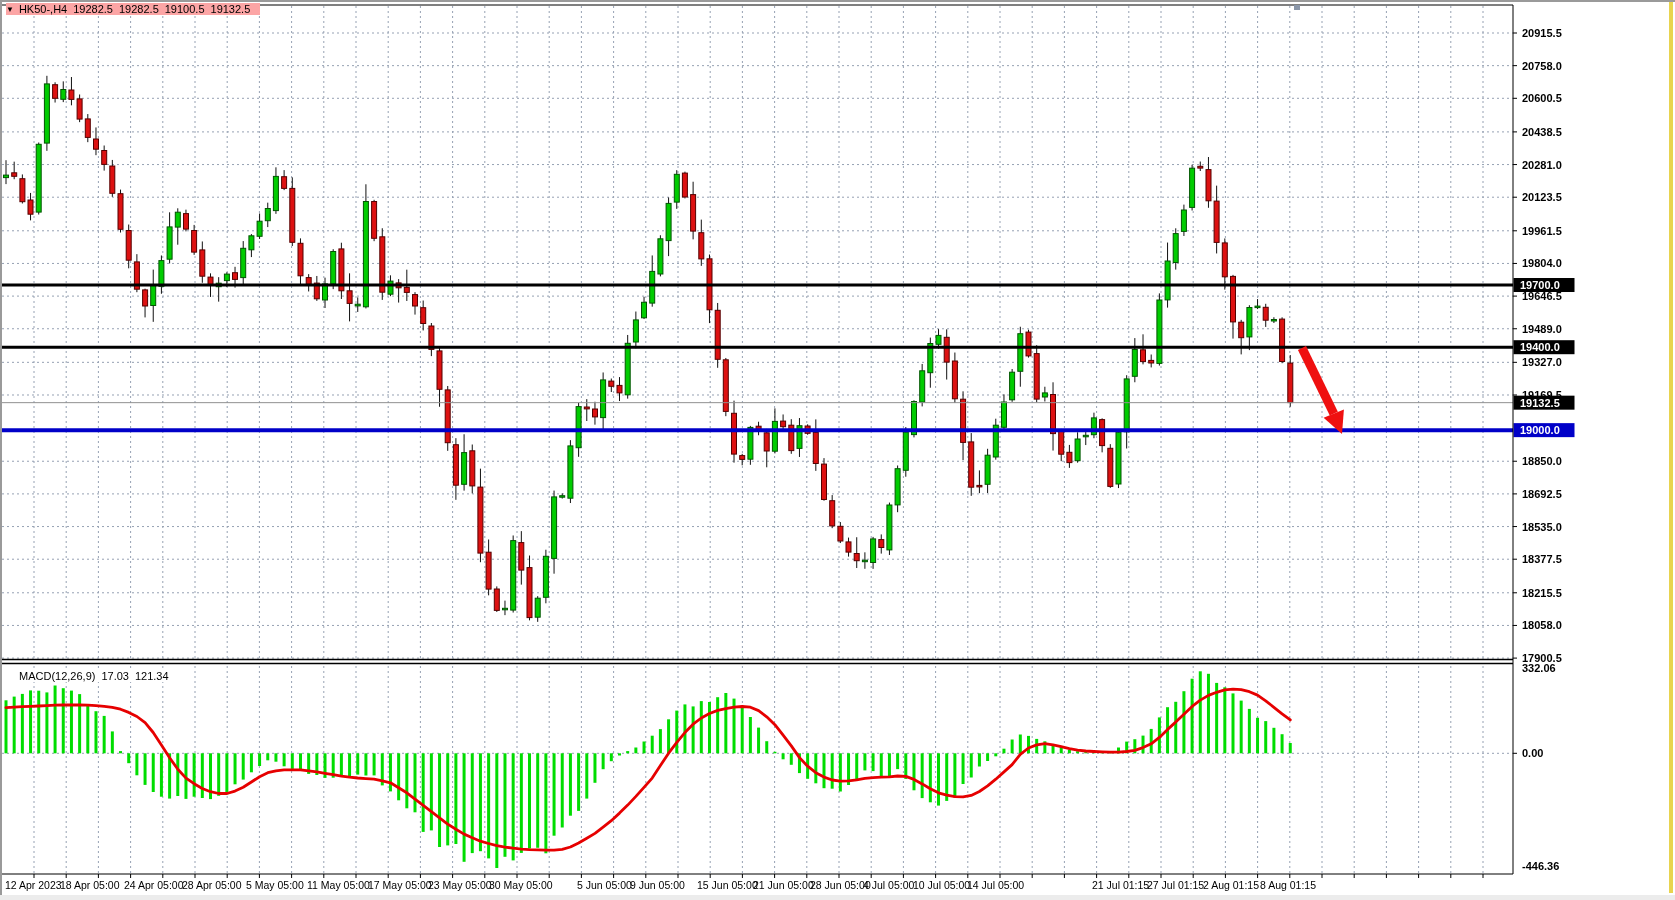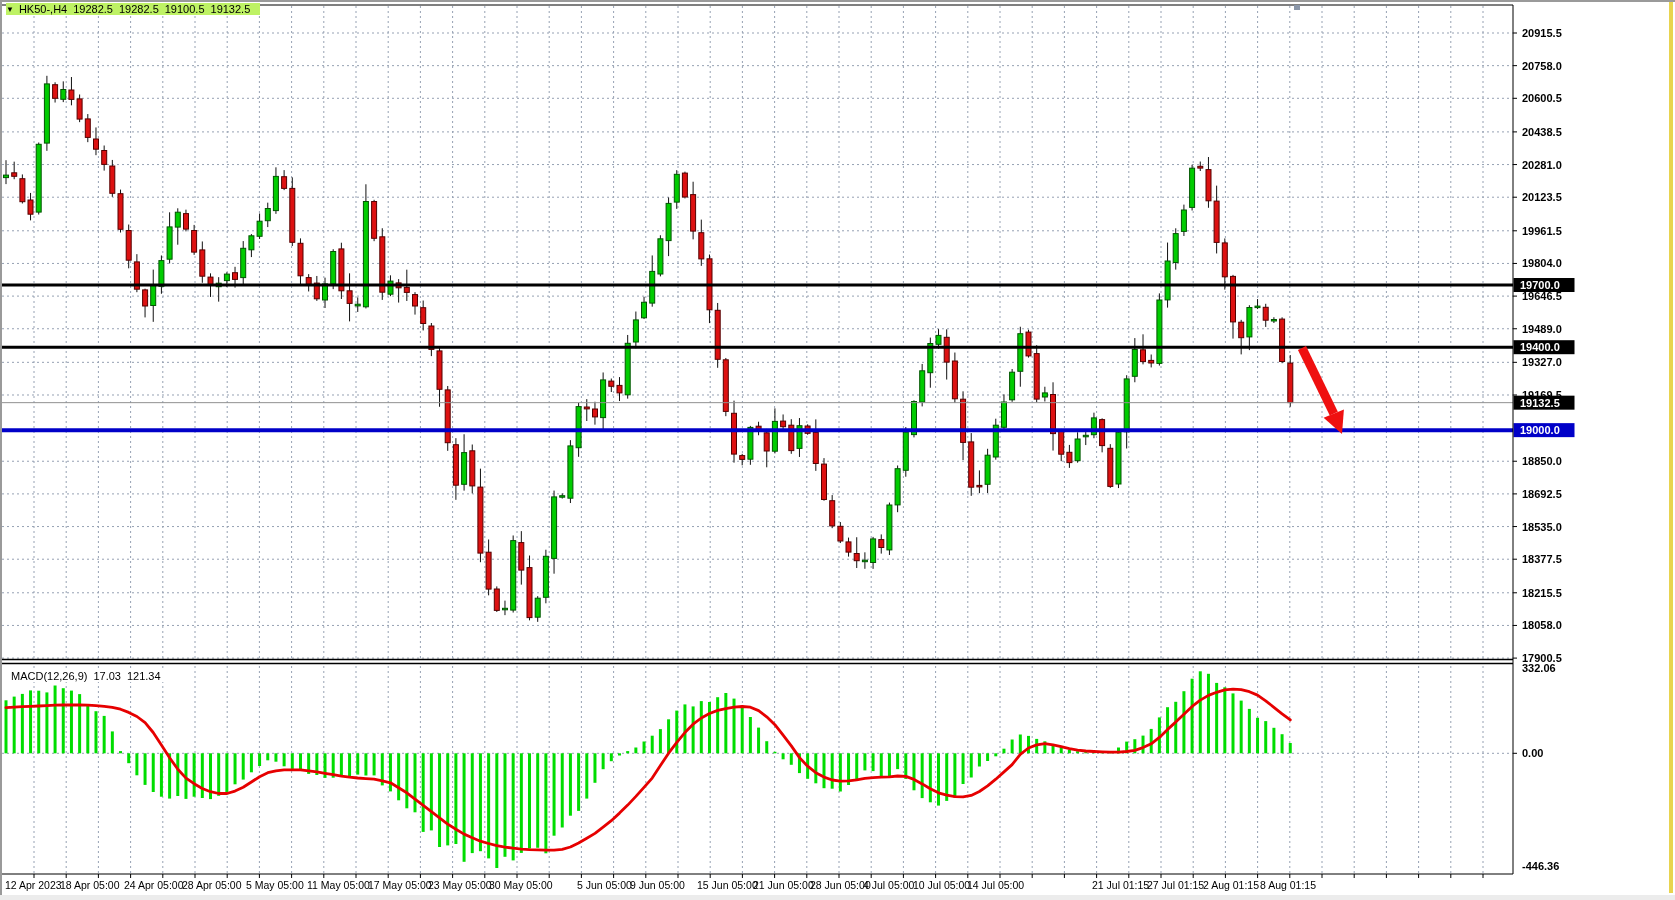--- a/index.html
+++ b/index.html
@@ -1,24 +1,24 @@
 <!DOCTYPE html>
 <html><head>
 <meta charset="utf-8">
 <style>
   html,body{margin:0;padding:0;background:#ececec;}
   #screen{position:relative;width:1675px;height:900px;background:#ffffff;overflow:hidden;
           font-family:"Liberation Sans",sans-serif;}
   #chart-svg{position:absolute;left:0;top:0;}
   svg text{font-family:"Liberation Sans",sans-serif;}
-  #title-bar{position:absolute;left:6px;top:3px;font-size:11px;color:#000;background:#bef264;
+  #title-bar{position:absolute;left:6px;top:3px;font-size:11px;color:#000;background:#fca5a5;
              padding:0 4px 0 0;white-space:nowrap;z-index:5;}
   #title-bar .tri{font-size:8px;vertical-align:1px;margin-right:5px;}
   #title-bar span{margin-right:6px;}
-  #macd-title{position:absolute;left:8px;top:670px;font-size:11px;color:#000;background:#fff;
+  #macd-title{position:absolute;left:16px;top:670px;font-size:11px;color:#000;background:#fff;
               padding:0 3px;white-space:nowrap;z-index:5;}
   #macd-title span{margin-right:6px;}
 </style>
 </head>
 <body>
 
 <div id="screen">
   <svg id="chart-svg" width="1675" height="900">
       <line x1="2" y1="33" x2="1513" y2="33" stroke="#96a1b3" stroke-width="1" stroke-dasharray="2,3"></line>
       <line x1="1513" y1="33" x2="1517" y2="33" stroke="#000" stroke-width="1"></line>

